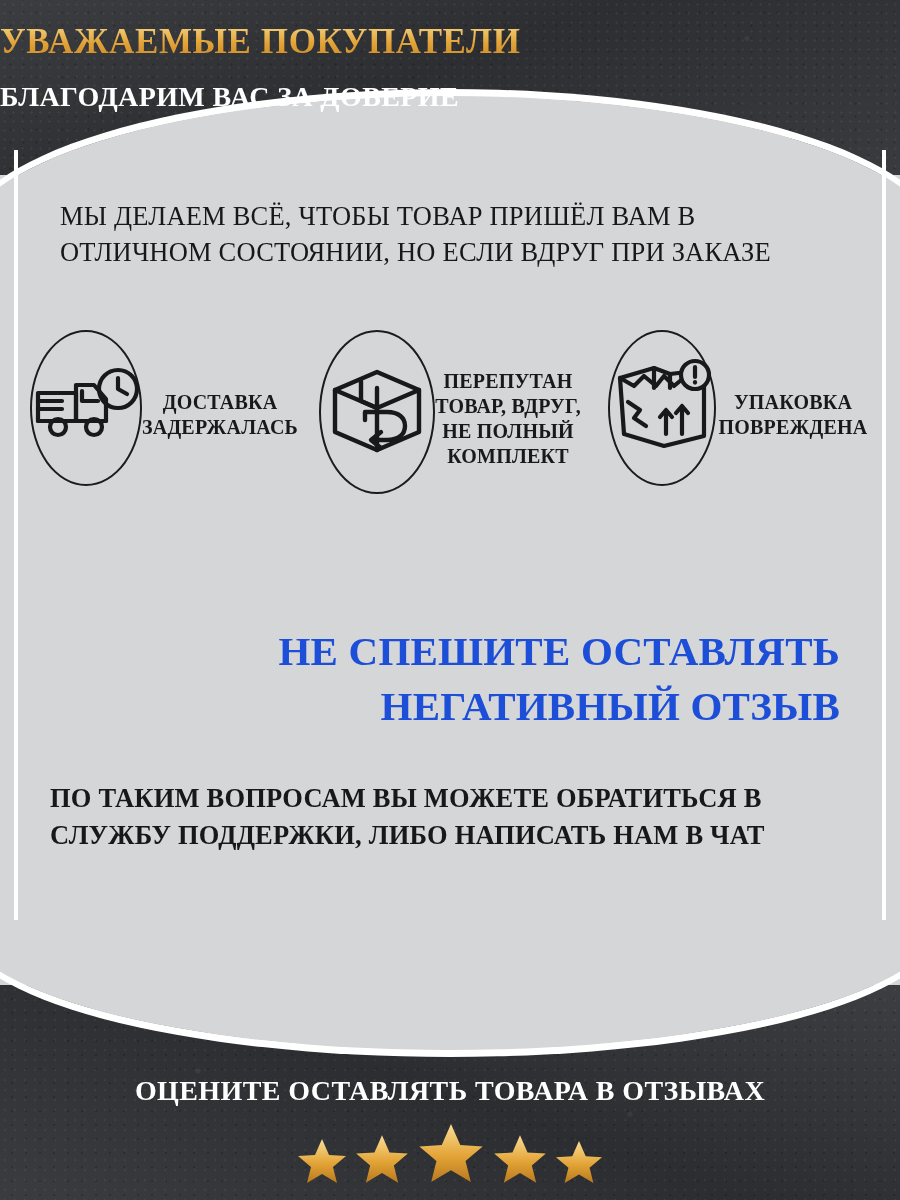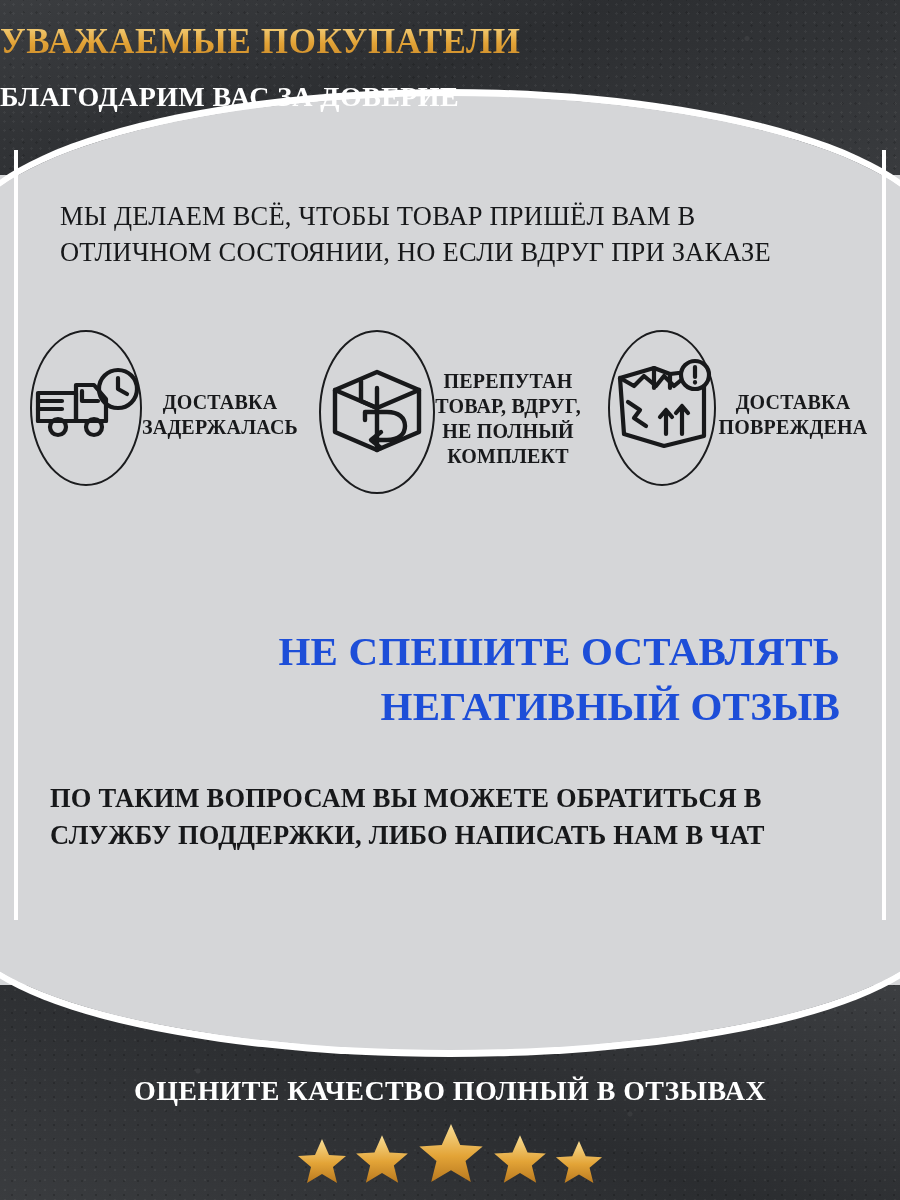--- a/index.html
+++ b/index.html
@@ -309,30 +309,30 @@
 
             <path d="M56 76 L56 52 M56 52 L50 59 M56 52 L62 59"></path>
             <path d="M72 76 L72 48 M72 48 L66 55 M72 48 L78 55"></path>
 
             <circle cx="85" cy="17" r="14" fill="#d5d6d8"></circle>
             <path d="M85 9 L85 19"></path>
             <path d="M85 24 L85 24.6"></path>
           </svg>
         </span>
       </div>
-      <div class="cap">ДОСТАВКА ПОВРЕЖДЕНА</div>
+      <div class="cap">УПАКОВКА ПОВРЕЖДЕНА</div>
     </div>
   </div>
 
   <div class="big">НЕ СПЕШИТЕ ОСТАВЛЯТЬ НЕГАТИВНЫЙ ОТЗЫВ</div>
   <div class="sub">ПО ТАКИМ ВОПРОСАМ ВЫ МОЖЕТЕ ОБРАТИТЬСЯ В СЛУЖБУ ПОДДЕРЖКИ, ЛИБО НАПИСАТЬ НАМ В ЧАТ</div>
 
   <div class="band-bottom"></div>
   <div class="curve-bottom"></div>
-  <div class="footer-text">ОЦЕНИТЕ КАЧЕСТВО ПОЛНЫЙ В ОТЗЫВАХ</div>
+  <div class="footer-text">ОЦЕНИТЕ ОСТАВЛЯТЬ ТОВАРА В ОТЗЫВАХ</div>
 
   <div class="stars">
     <span class="star">
       <svg width="52" height="50" viewBox="0 0 52 50">
         <defs>
           <linearGradient id="g1" x1="0" y1="0" x2="0" y2="1">
             <stop offset="0%" stop-color="#F9DE96"></stop>
             <stop offset="55%" stop-color="#E3A437"></stop>
             <stop offset="100%" stop-color="#B9791F"></stop>
           </linearGradient>

